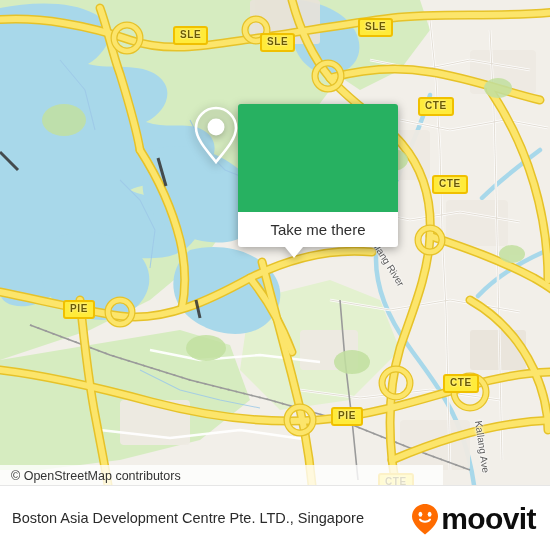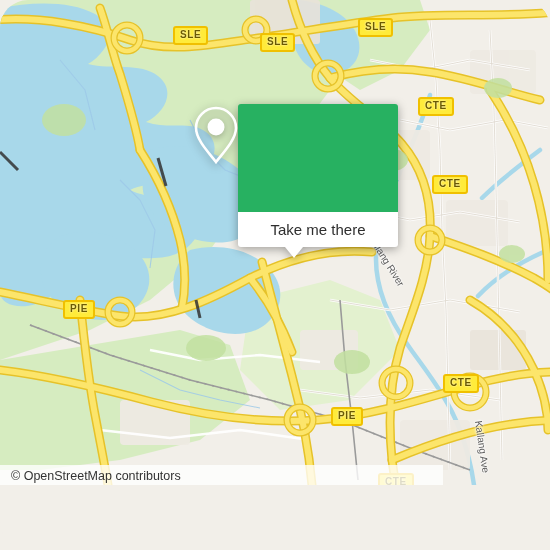--- a/index.html
+++ b/index.html
@@ -1,21 +1,21 @@
 <!DOCTYPE html>
 <html><head>
 <meta charset="utf-8">
 <style>
   html,body{margin:0;padding:0;}
   body{
     width:550px;height:550px;overflow:hidden;
     font-family:"Liberation Sans", sans-serif;
     background:#f2efe9;
   }
-  #app{position:relative;width:550px;height:550px;overflow:hidden;background:#f2efe9;border-radius:28px;}
+  #app{position:relative;width:550px;height:550px;overflow:hidden;background:#f2efe9;}
 
   
   #map{position:absolute;left:0;top:0;width:550px;height:485px;overflow:hidden;background:#f4f1ea;}
   #map svg{position:absolute;left:0;top:0;}
 
   
   .shield{
     position:absolute;
     background:#ffeb3b;
     border:2px solid #f0c000;
@@ -276,14 +276,26 @@
         <span>Take me there</span>
       </div>
       <div class="tail"></div>
     </div>
 
     <div id="attrib">
       <span>© OpenStreetMap contributors</span>
     </div>
   </div>
 
+  <div id="footer">
+    <div class="title">Boston Asia Development Centre Pte. LTD., Singapore</div>
+    <div id="brand">
+      <svg width="30" height="34" viewBox="0 0 30 34">
+        <path d="M15 2 C7.8 2 2 7.6 2 14.4 C2 21.6 10.6 29 15 32.5 C19.4 29 28 21.6 28 14.4 C28 7.6 22.2 2 15 2 Z" fill="#ff6b00"></path>
+        <ellipse cx="10.4" cy="12.2" rx="1.9" ry="2.5" fill="#ffffff"></ellipse>
+        <ellipse cx="19.6" cy="12.2" rx="1.9" ry="2.5" fill="#ffffff"></ellipse>
+        <path d="M10 17.6 C11.8 20.6 18.2 20.6 20 17.6" fill="none" stroke="#ffffff" stroke-width="2" stroke-linecap="round"></path>
+      </svg>
+      <span class="wordmark">moovit</span>
+    </div>
+  </div>
 
 </div>
 
 </body></html>

